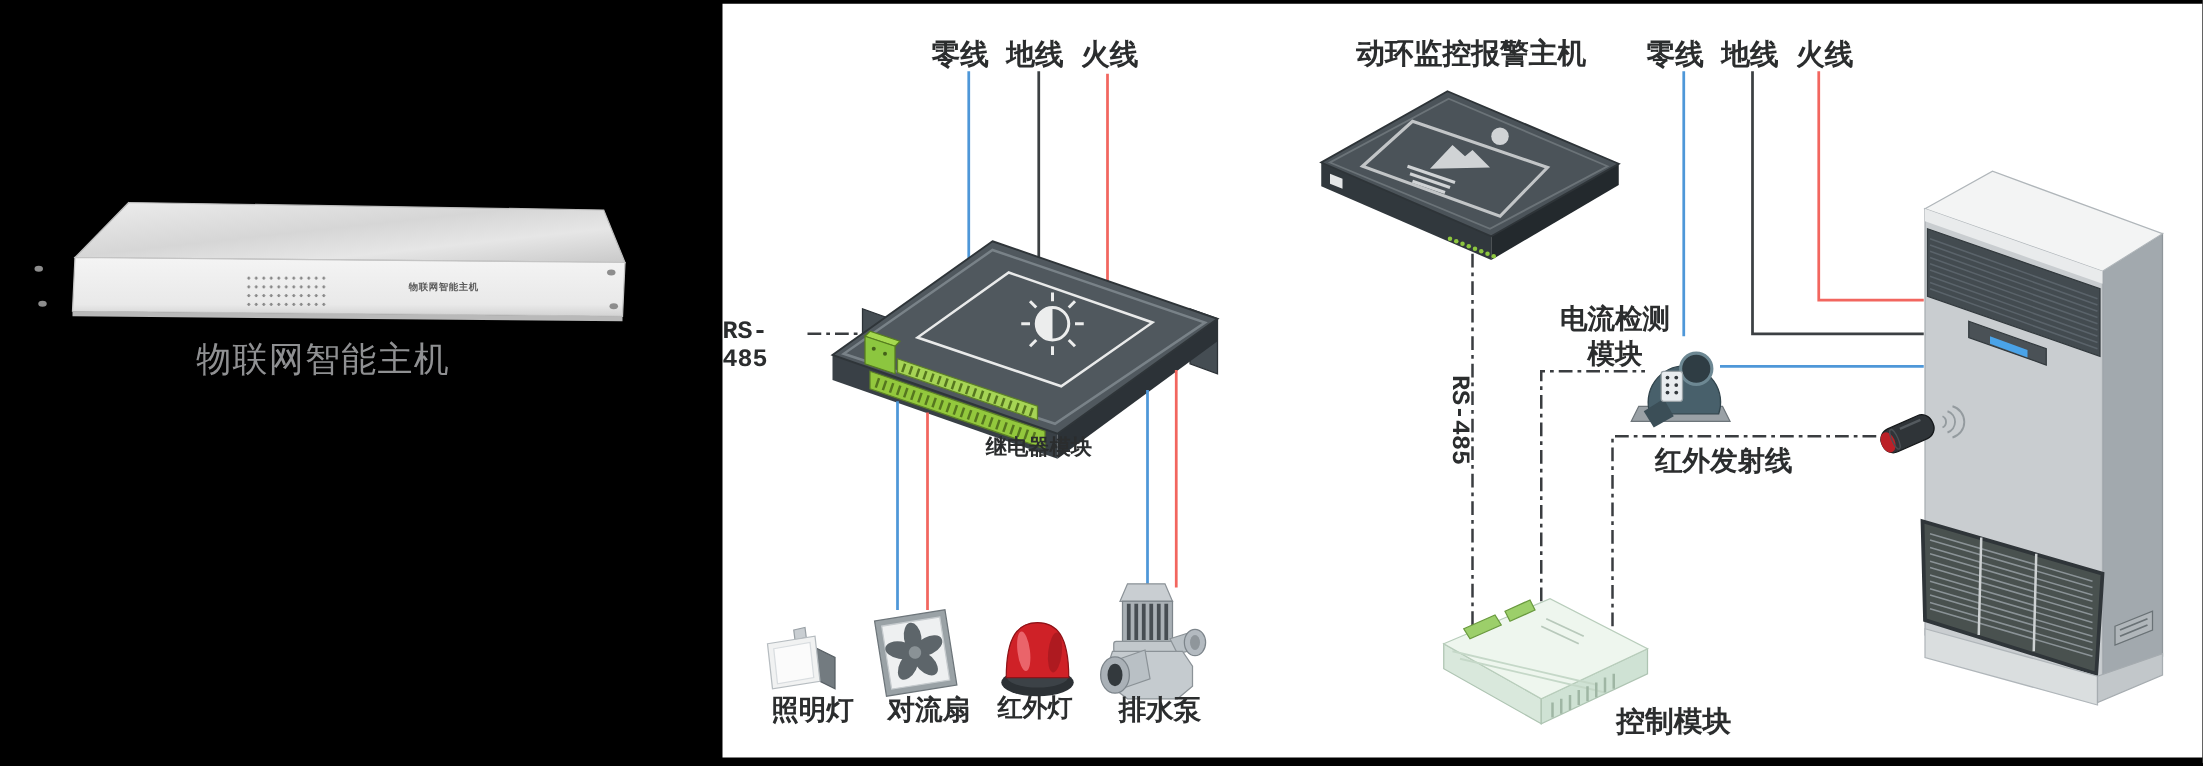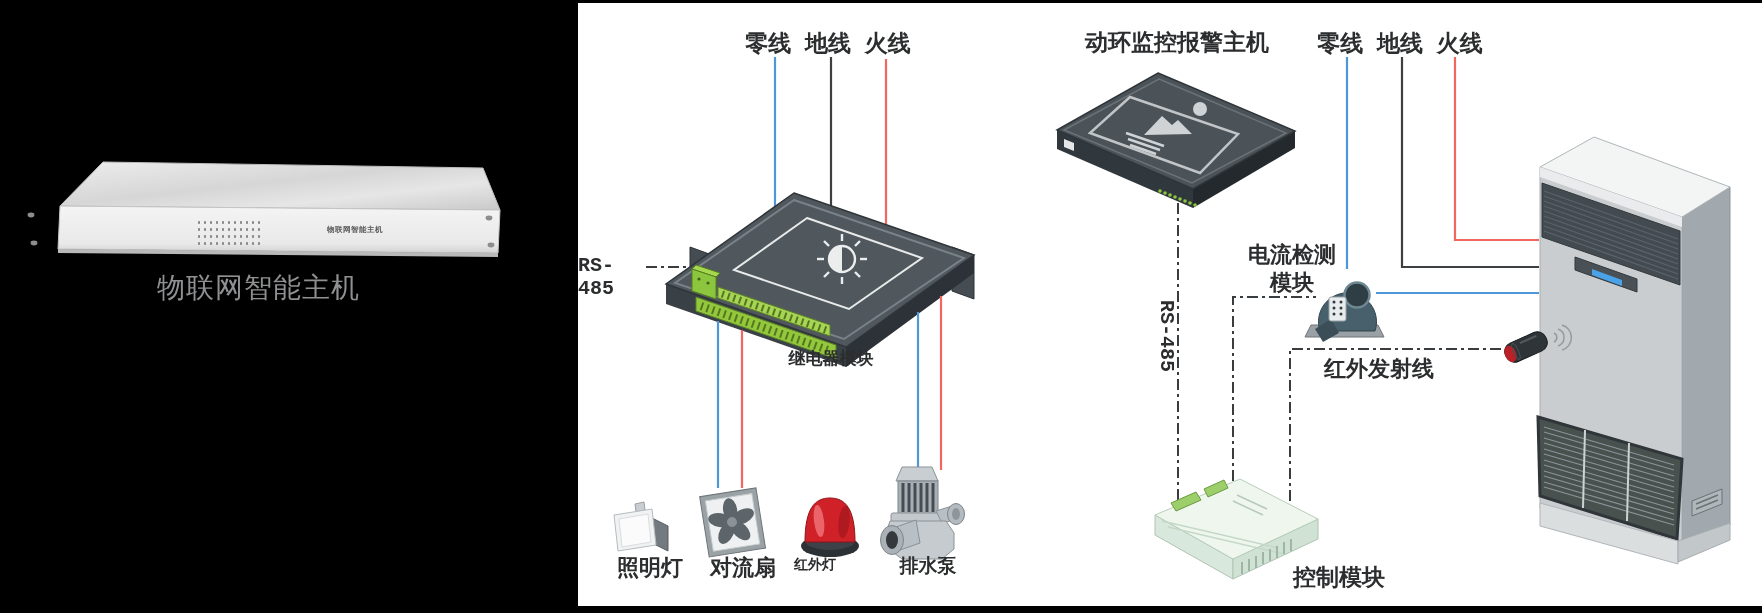--- a/index.html
+++ b/index.html
@@ -284,16 +284,16 @@
     </div>
 
     <div class="lbl lbl-c" style="left:494px;top:28px;width:210px;font-size:23px;">动环监控报警主机</div>
 
     <div class="lbl" style="left:716px;top:355px;width:140px;font-size:22px;">红外发射线</div>
 
     <div class="lbl lbl-c" style="left:701px;top:563px;width:120px;font-size:23px;">控制模块</div>
 
     <div class="lbl lbl-c" style="left:16px;top:554px;width:80px;font-size:22px;margin-left:16px;">照明灯</div>
     <div class="lbl lbl-c" style="left:113px;top:554px;width:80px;font-size:22px;margin-left:12px;">对流扇</div>
-    <div class="lbl lbl-c" style="left:197px;top:554px;width:80px;font-size:14px;">红外灯</div>
-    <div class="lbl lbl-c" style="left:310px;top:554px;width:80px;font-size:19px;">排水泵</div>
+    <div class="lbl lbl-c" style="left:210px;top:554px;width:80px;font-size:20px;">红外灯</div>
+    <div class="lbl lbl-c" style="left:310px;top:554px;width:80px;font-size:22px;">排水泵</div>
   </div>
 </div>
 
 </body></html>

